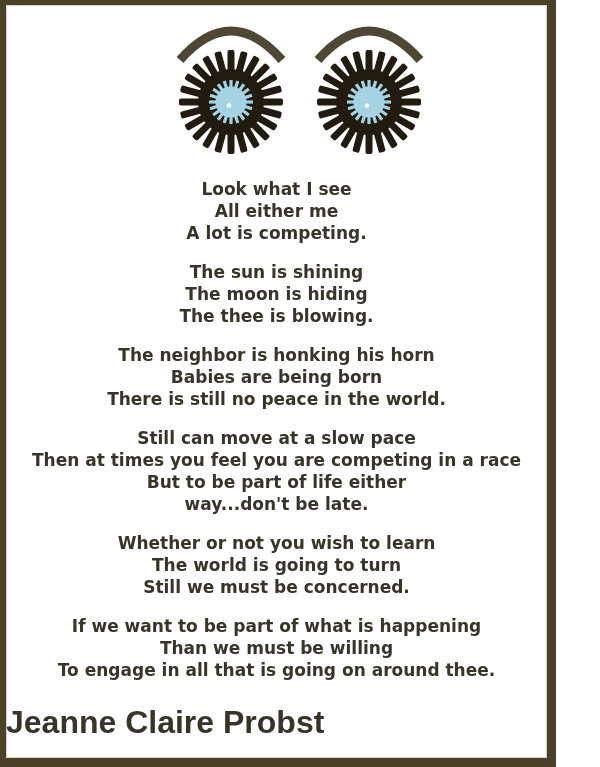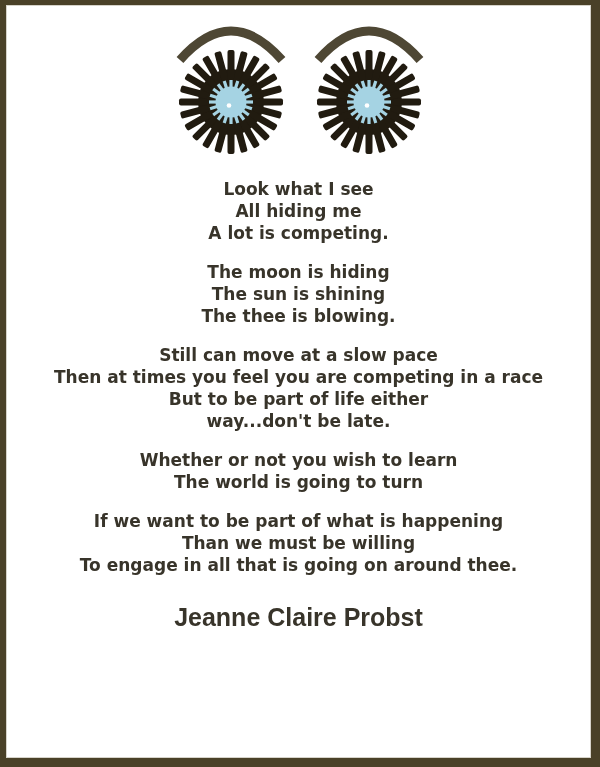--- a/index.html
+++ b/index.html
@@ -1,18 +1,18 @@
 <!DOCTYPE html>
 <html><head>
 <meta charset="utf-8">
 <style>
   html, body { margin: 0; padding: 0; background: #ffffff; }
   .frame {
     box-sizing: border-box;
-    width: 600px;
+    width: 556px;
     height: 767px;
     border-style: solid;
     border-color: #4a4128;
     border-width: 5px 9px 9px 6px;       
     box-shadow: inset 0 0 0 1px #d6d3ca; 
     background: #ffffff;
     overflow: hidden;
   }
   .eyes {
     display: block;
@@ -26,24 +26,23 @@
     font-weight: bold;
     font-size: 17px;
     line-height: 22px;
     color: #38342a;
   }
   .stanza { margin: 0 0 17px 0; }
   .stanza:last-child { margin-bottom: 0; }
   .line { display: block; white-space: nowrap; }
   .author {
     margin-top: 26px;
-    text-align: center;
     font-family: "Liberation Sans", sans-serif;
     font-weight: bold;
-    font-size: 25px;
+    font-size: 32px;
     line-height: 30px;
     color: #38342a;
   }
 </style>
 </head>
 <body>
 
 <div class="frame">
 
   <svg class="eyes" viewBox="0 0 585 170" aria-hidden="true">
@@ -92,37 +91,43 @@
       <use href="#eyeball"></use>
     </g>
     <g transform="translate(363,97)">
       <use href="#brow"></use>
     </g>
   </svg>
 
   <div class="poem">
     <p class="stanza">
       <span class="line">Look what I see</span>
-      <span class="line">All hiding me</span>
+      <span class="line">All either me</span>
       <span class="line">A lot is competing.</span>
     </p>
     <p class="stanza">
+      <span class="line">The sun is shining</span>
       <span class="line">The moon is hiding</span>
-      <span class="line">The sun is shining</span>
       <span class="line">The thee is blowing.</span>
+    </p>
+    <p class="stanza">
+      <span class="line">The neighbor is honking his horn</span>
+      <span class="line">Babies are being born</span>
+      <span class="line">There is still no peace in the world.</span>
     </p>
     <p class="stanza">
       <span class="line">Still can move at a slow pace</span>
       <span class="line">Then at times you feel you are competing in a race</span>
       <span class="line">But to be part of life either</span>
       <span class="line">way...don't be late.</span>
     </p>
     <p class="stanza">
       <span class="line">Whether or not you wish to learn</span>
       <span class="line">The world is going to turn</span>
+      <span class="line">Still we must be concerned.</span>
     </p>
     <p class="stanza">
       <span class="line">If we want to be part of what is happening</span>
       <span class="line">Than we must be willing</span>
       <span class="line">To engage in all that is going on around thee.</span>
     </p>
   </div>
 
   <div class="author">Jeanne Claire Probst</div>
 

